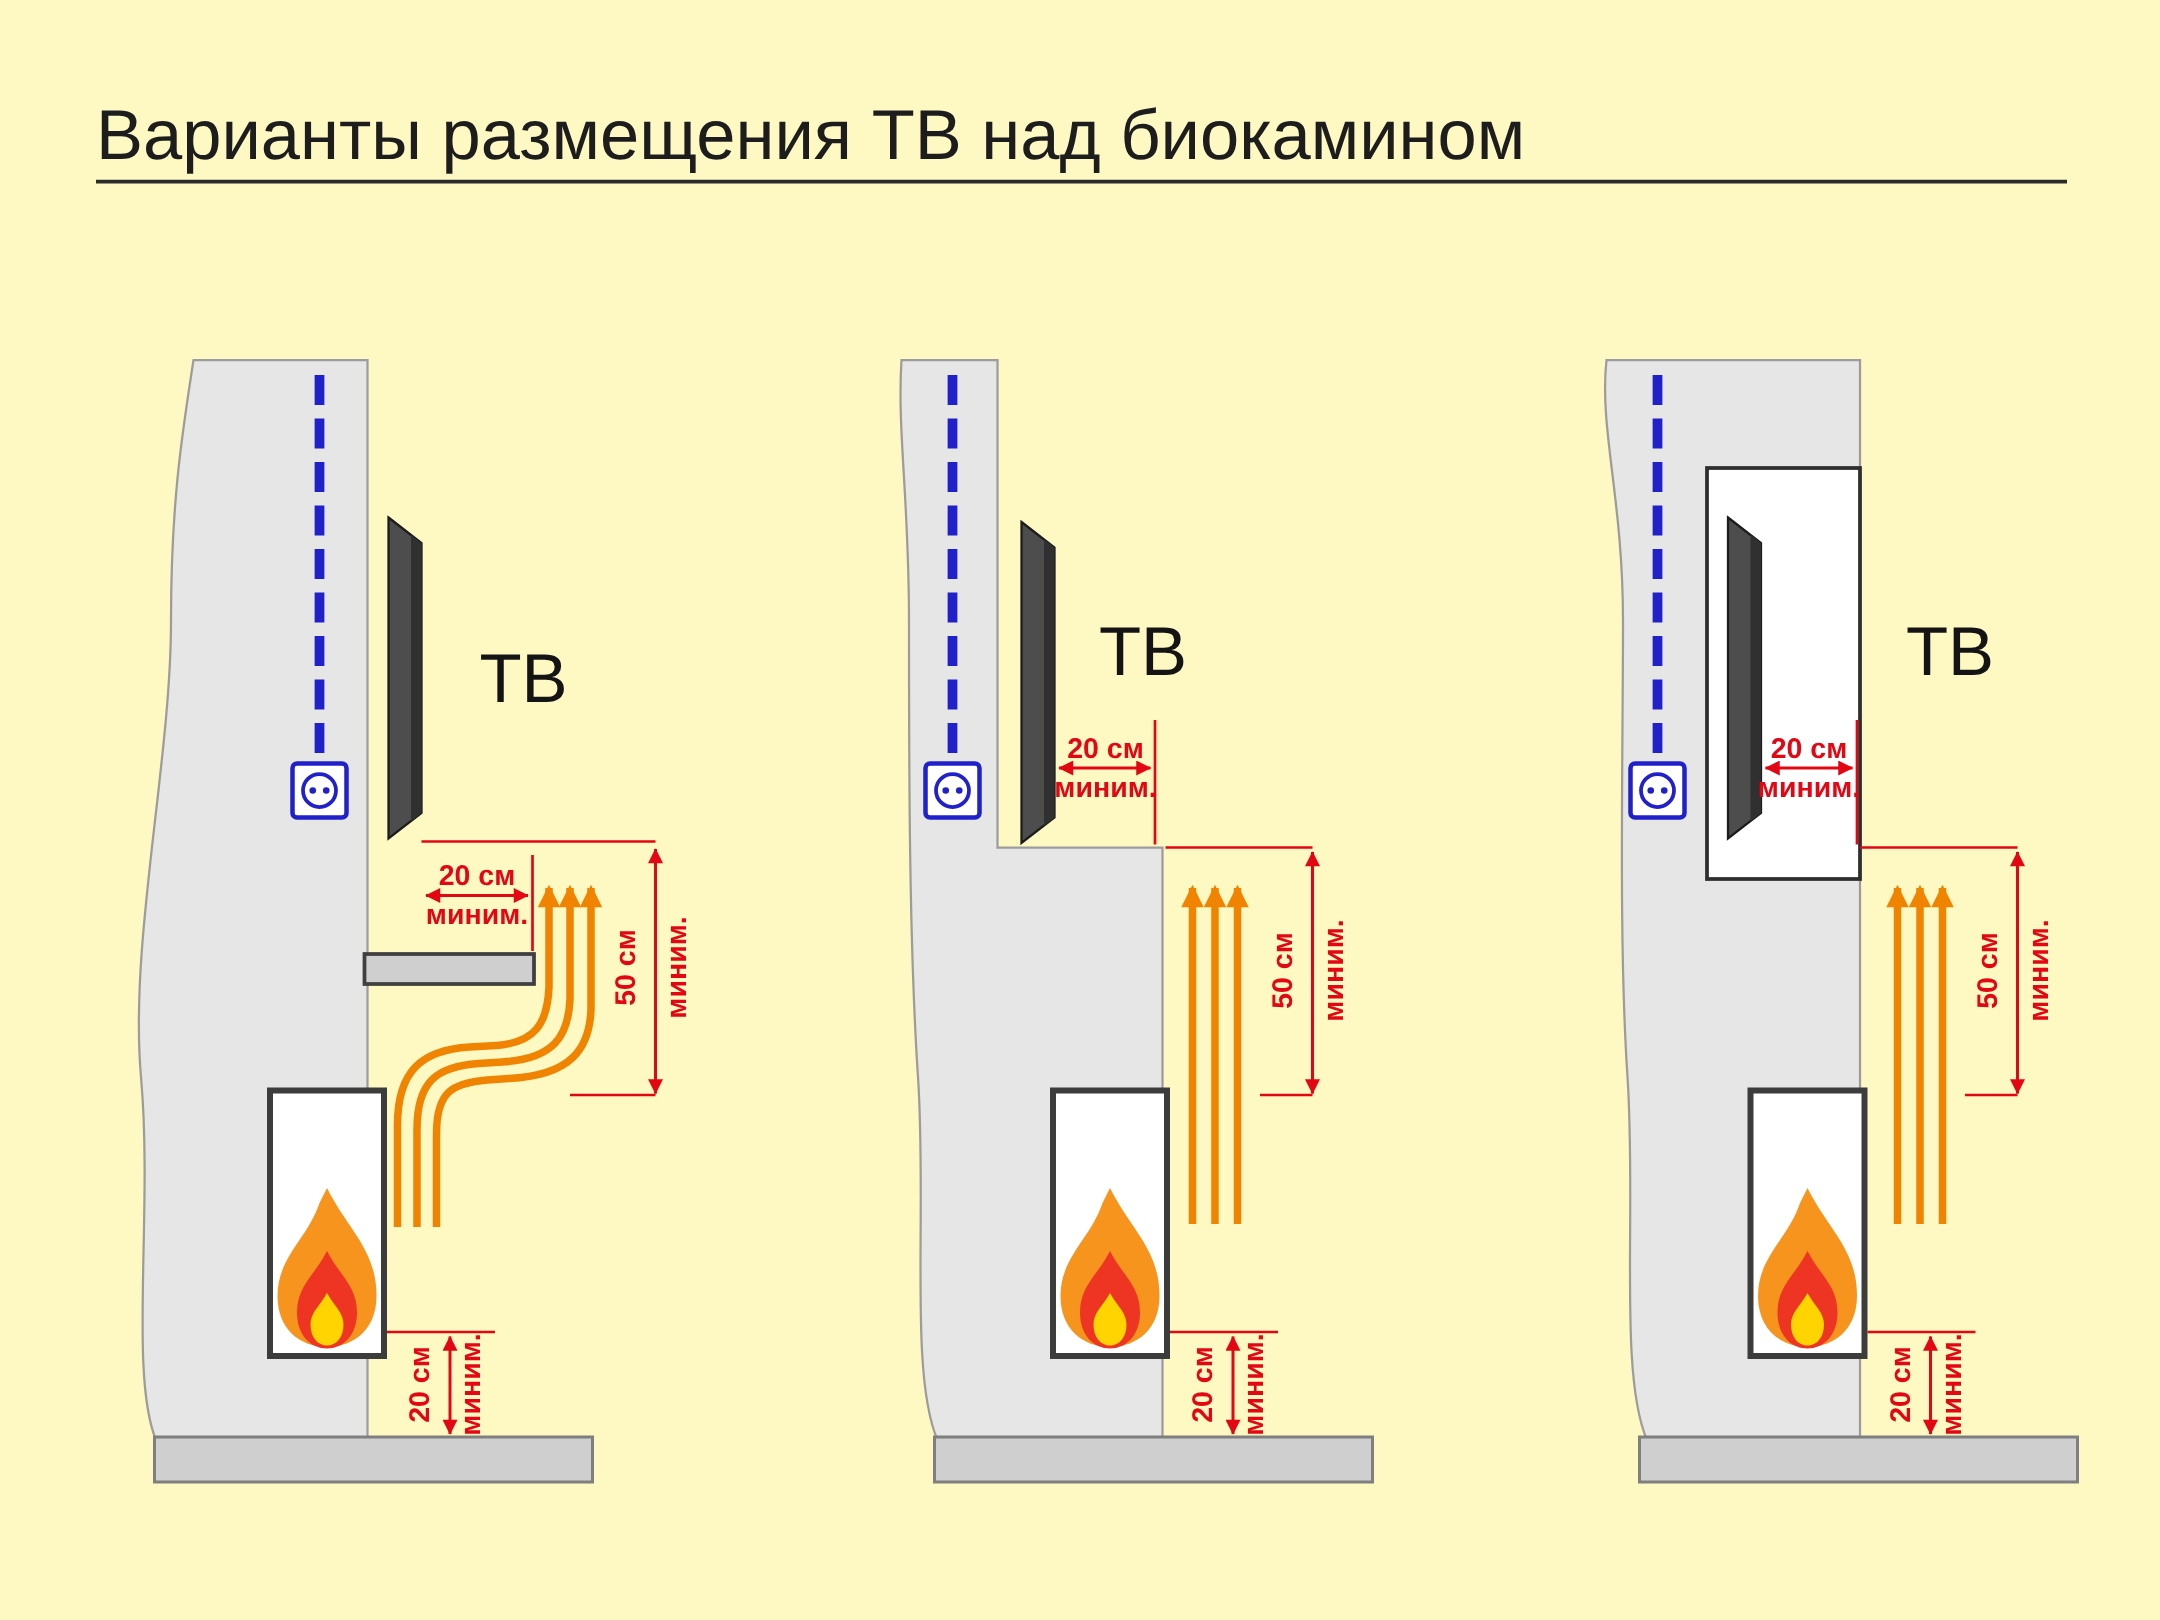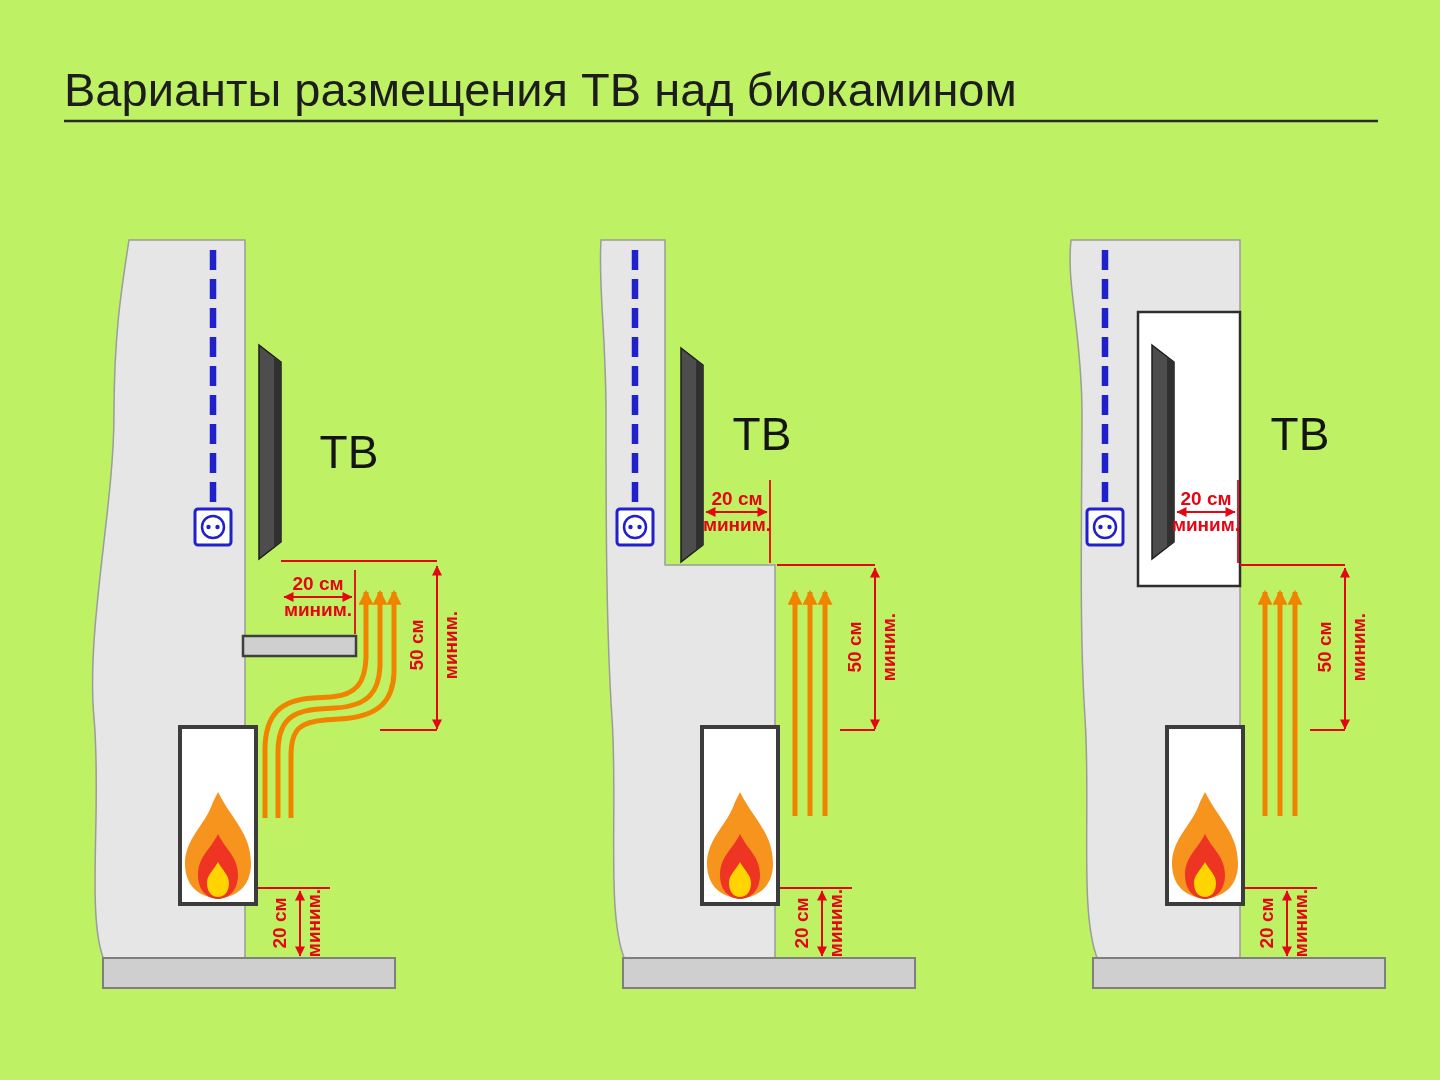--- a/index.html
+++ b/index.html
@@ -1,16 +1,16 @@
 <!DOCTYPE html>
 <html><head>
 <meta charset="utf-8">
 <style>
   html,body { margin:0; padding:0; background:#ffffff; }
-  .stage { width:1440px; height:1080px; position:relative; background:#bef264; }
+  .stage { width:1440px; height:1080px; position:relative; background:#fef9c3; }
   svg { display:block; font-family:"Liberation Sans","DejaVu Sans",sans-serif; }
   .title-text { font-size:47px; fill:#1d1d1d; }
   .tv-text { font-size:46px; fill:#141414; text-anchor:middle; }
   .dim-text { font-size:19px; font-weight:bold; fill:#E30613; text-anchor:middle; }
   .dim-line { stroke:#E30613; stroke-width:2; fill:none; }
   .ext-line { stroke:#E30613; stroke-width:1.8; fill:none; }
   .air { stroke:#F08300; stroke-width:5; fill:none; }
   .wall { fill:#E6E6E6; stroke:#9c9c9c; stroke-width:1.5; }
   .floor { fill:#CFCFCF; stroke:#7f7f7f; stroke-width:2; }
   .shelf { fill:#CFCFCF; stroke:#3f3f3f; stroke-width:2.5; }

